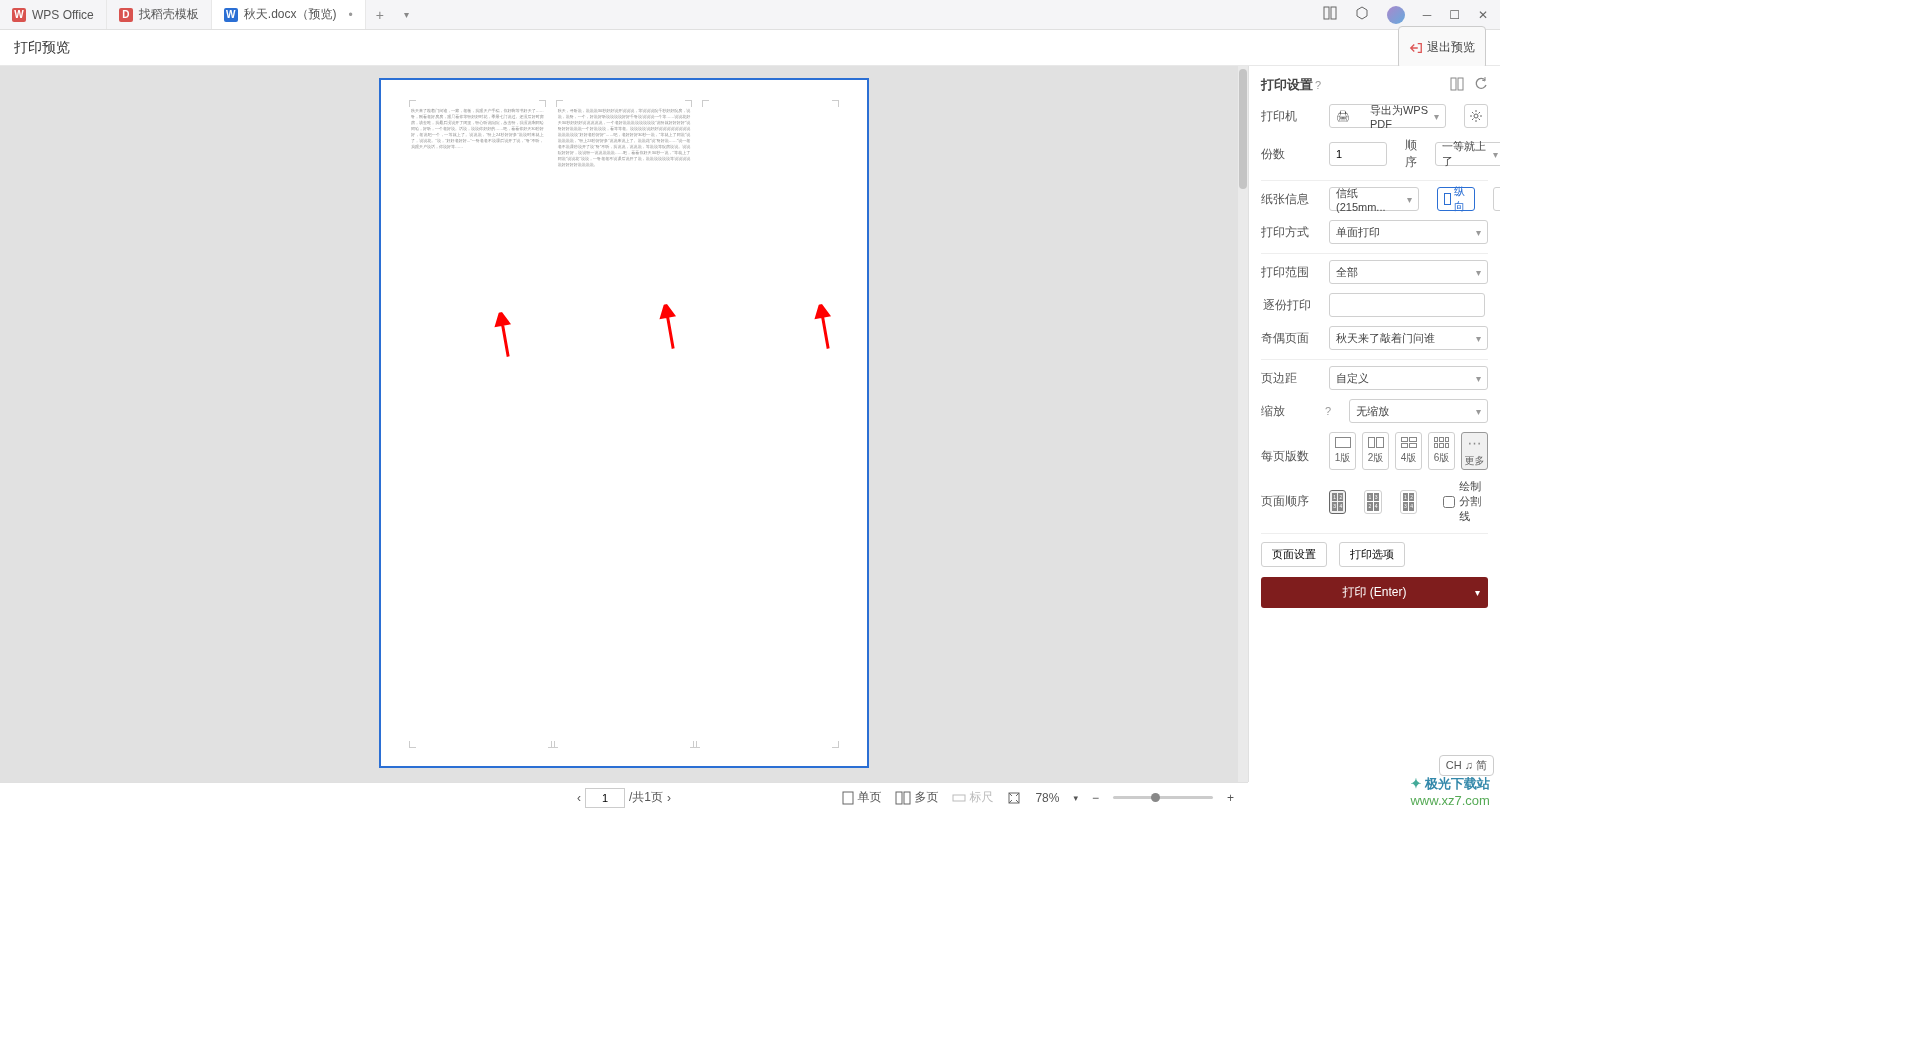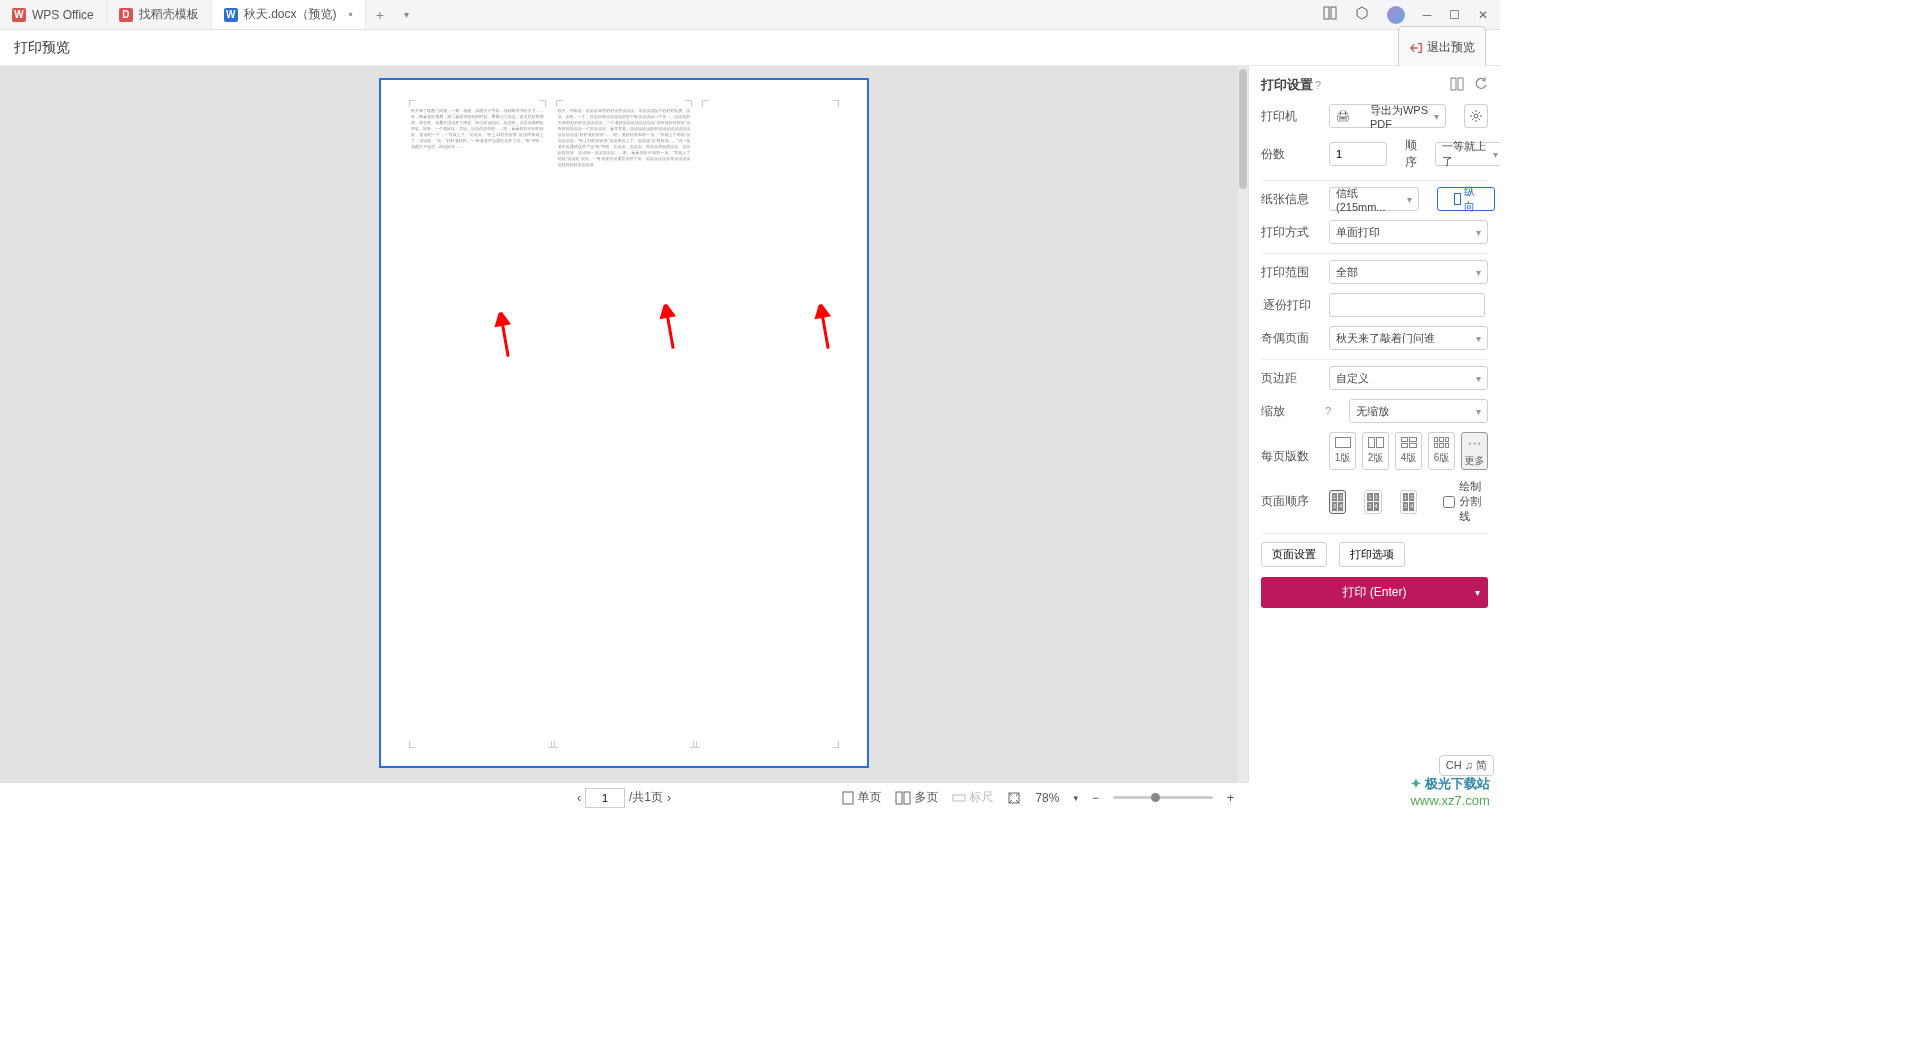--- a/index.html
+++ b/index.html
@@ -38,39 +38,39 @@
 .panel{width:252px;background:#fff;border-left:1px solid #e0e0e0;padding:10px 12px;font-size:12px;color:#444;overflow:auto}
 .panel-head{display:flex;align-items:center;margin-bottom:10px}
 .panel-title{font-size:13px;font-weight:600}
 .qmark{color:#999;margin-left:2px;font-size:11px}
 .panel-icons{margin-left:auto;display:flex;gap:10px;color:#888}
 .row{display:flex;align-items:center;margin-bottom:9px;gap:18px}
 .row-label{width:50px;flex-shrink:0;color:#555}
 .sel{flex:1;border:1px solid #d0d0d0;border-radius:3px;padding:3px 6px;display:flex;align-items:center;background:#fff;font-size:11px;height:24px}
 .sel .chev{margin-left:auto;color:#999;font-size:10px}
 .numinput{width:58px;border:1px solid #d0d0d0;border-radius:3px;padding:3px 6px;font-size:11px;height:24px}
-.orient-btn{border:1px solid #d0d0d0;border-radius:3px;padding:3px 16px;display:flex;align-items:center;gap:3px;font-size:11px;height:24px;cursor:pointer}
+.orient-btn{border:1px solid #d0d0d0;border-radius:3px;padding:3px 6px;display:flex;align-items:center;gap:3px;font-size:11px;height:24px;cursor:pointer}
 .orient-btn.sel-active{border-color:#2b6fd4;color:#2b6fd4}
 .orient-ico{width:10px;height:12px;border:1px solid currentColor}
 .orient-ico.land{width:12px;height:10px}
 .iconbtn{width:24px;height:24px;border:1px solid #d0d0d0;border-radius:3px;display:flex;align-items:center;justify-content:center;cursor:pointer;color:#666}
 .tinput{flex:1;border:1px solid #d0d0d0;border-radius:3px;height:24px;padding:0 6px;font-size:11px}
 .grid-layout{display:flex;gap:6px;flex:1}
 .layoutbtn{flex:1;border:1px solid #d0d0d0;border-radius:3px;display:flex;flex-direction:column;align-items:center;padding:4px 2px;cursor:pointer;gap:3px;height:38px;justify-content:center}
 .layoutbtn.active{border-color:#999;background:#f0f0f0}
 .lico{width:16px;height:12px;display:grid;gap:1px}
 .lbl{font-size:10px;color:#666}
 .seqbtn{width:24px;height:24px;border:1px solid #d0d0d0;border-radius:3px;display:grid;grid-template-columns:1fr 1fr;grid-template-rows:1fr 1fr;gap:1px;padding:2px;cursor:pointer}
 .seqbtn.active{border-color:#666;background:#f0f0f0}
 .seqbtn span{background:#888;font-size:5px;color:#fff;display:flex;align-items:center;justify-content:center}
 .chk{display:flex;align-items:center;gap:4px;font-size:11px;margin-left:8px}
 .chk input{width:12px;height:12px}
 .btnrow{display:flex;gap:12px;margin-top:8px}
 .smbtn{border:1px solid #d0d0d0;border-radius:3px;padding:4px 10px;font-size:11px;background:#fff;cursor:pointer}
-.printbtn{width:100%;background:#be185d;color:#fff;border:none;border-radius:3px;padding:7px;font-size:12px;margin-top:10px;cursor:pointer;display:flex;align-items:center;justify-content:center;position:relative}
+.printbtn{width:100%;background:#7f1d1d;color:#fff;border:none;border-radius:3px;padding:7px;font-size:12px;margin-top:10px;cursor:pointer;display:flex;align-items:center;justify-content:center;position:relative}
 .printbtn .pchev{position:absolute;right:8px;font-size:10px}
 .statusbar{position:absolute;bottom:0;left:0;right:252px;height:30px;background:#fff;border-top:1px solid #e0e0e0;display:flex;align-items:center;justify-content:center;gap:14px;font-size:12px;color:#555}
 .sb-group{display:flex;align-items:center;gap:4px}
 .pagein{width:40px;border:1px solid #ccc;text-align:center;padding:2px;font-size:11px;height:20px}
 .sb-right{position:absolute;right:14px;display:flex;align-items:center;gap:14px}
 .sb-ico{display:flex;align-items:center;gap:3px;cursor:pointer}
 .slider{width:100px;height:3px;background:#ccc;position:relative;border-radius:2px}
 .slider-thumb{width:9px;height:9px;background:#888;border-radius:50%;position:absolute;top:-3px;left:38px}
 .lang-badge{position:absolute;right:6px;bottom:36px;border:1px solid #ccc;border-radius:4px;padding:2px 6px;font-size:11px;background:#fff;color:#555}
 .watermark{position:absolute;right:10px;bottom:4px;font-size:13px;color:#4a9}

